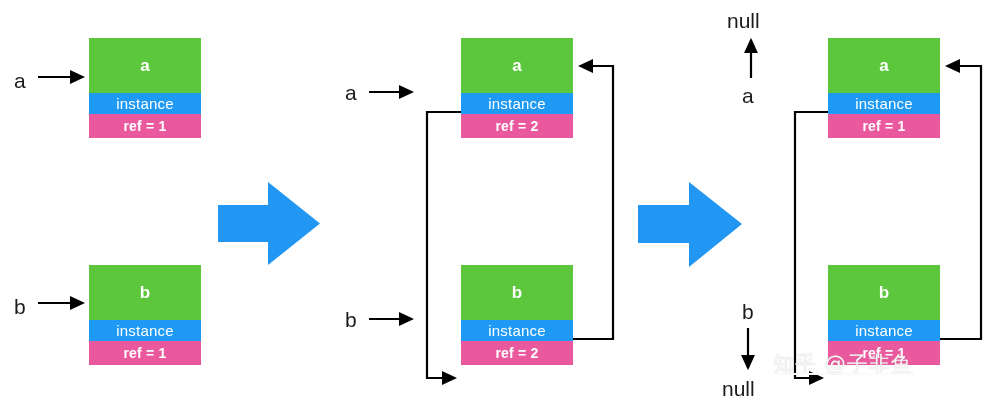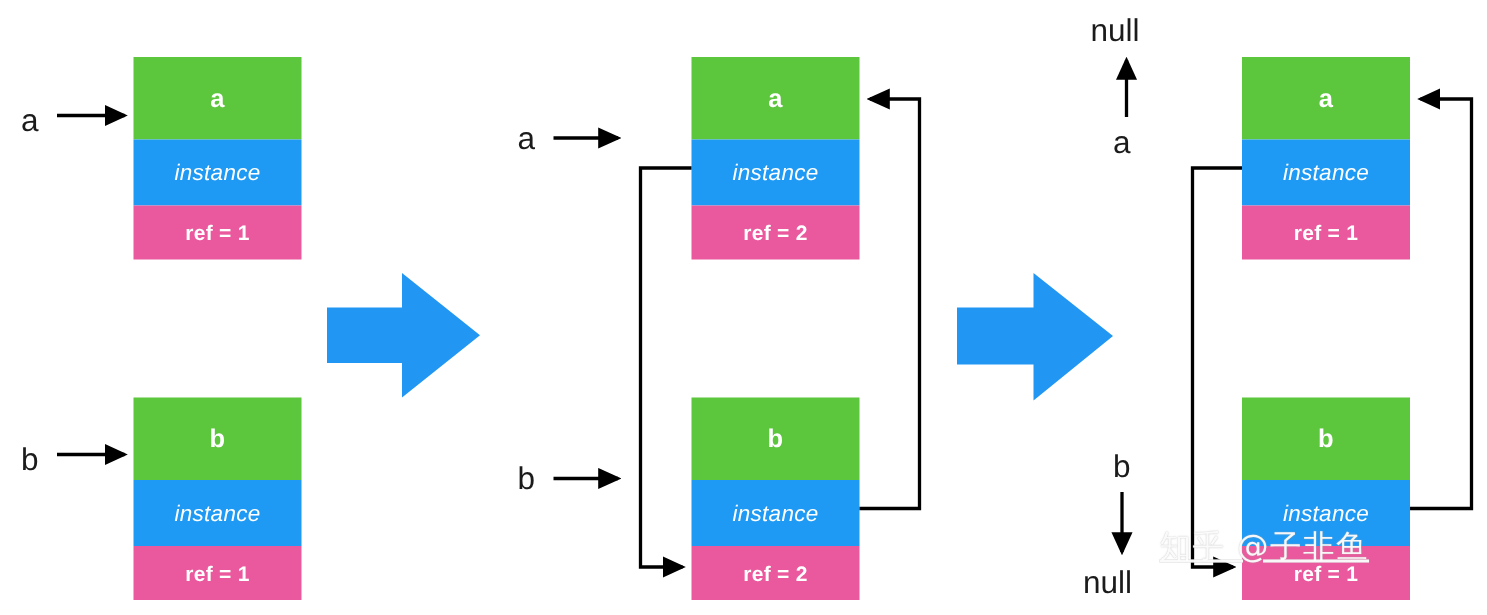--- a/index.html
+++ b/index.html
@@ -31,27 +31,26 @@
     align-items: center;
     justify-content: center;
     letter-spacing: 0.2px;
   }
   .row-title {
     height: 55px;
     font-size: 17px;
     font-weight: 700;
   }
   .row-instance {
-    height: 44px;
+    height: 21px;
     font-size: 15px;
     font-weight: 400;
-    font-style: italic;
   }
   .row-ref {
-    height: 36px;
+    height: 24px;
     font-size: 14px;
     font-weight: 700;
   }
   .var-label {
     position: absolute;
     font-size: 21px;
     color: #1b1b1b;
     font-family: "Liberation Sans", sans-serif;
     line-height: 1;
     white-space: nowrap;

